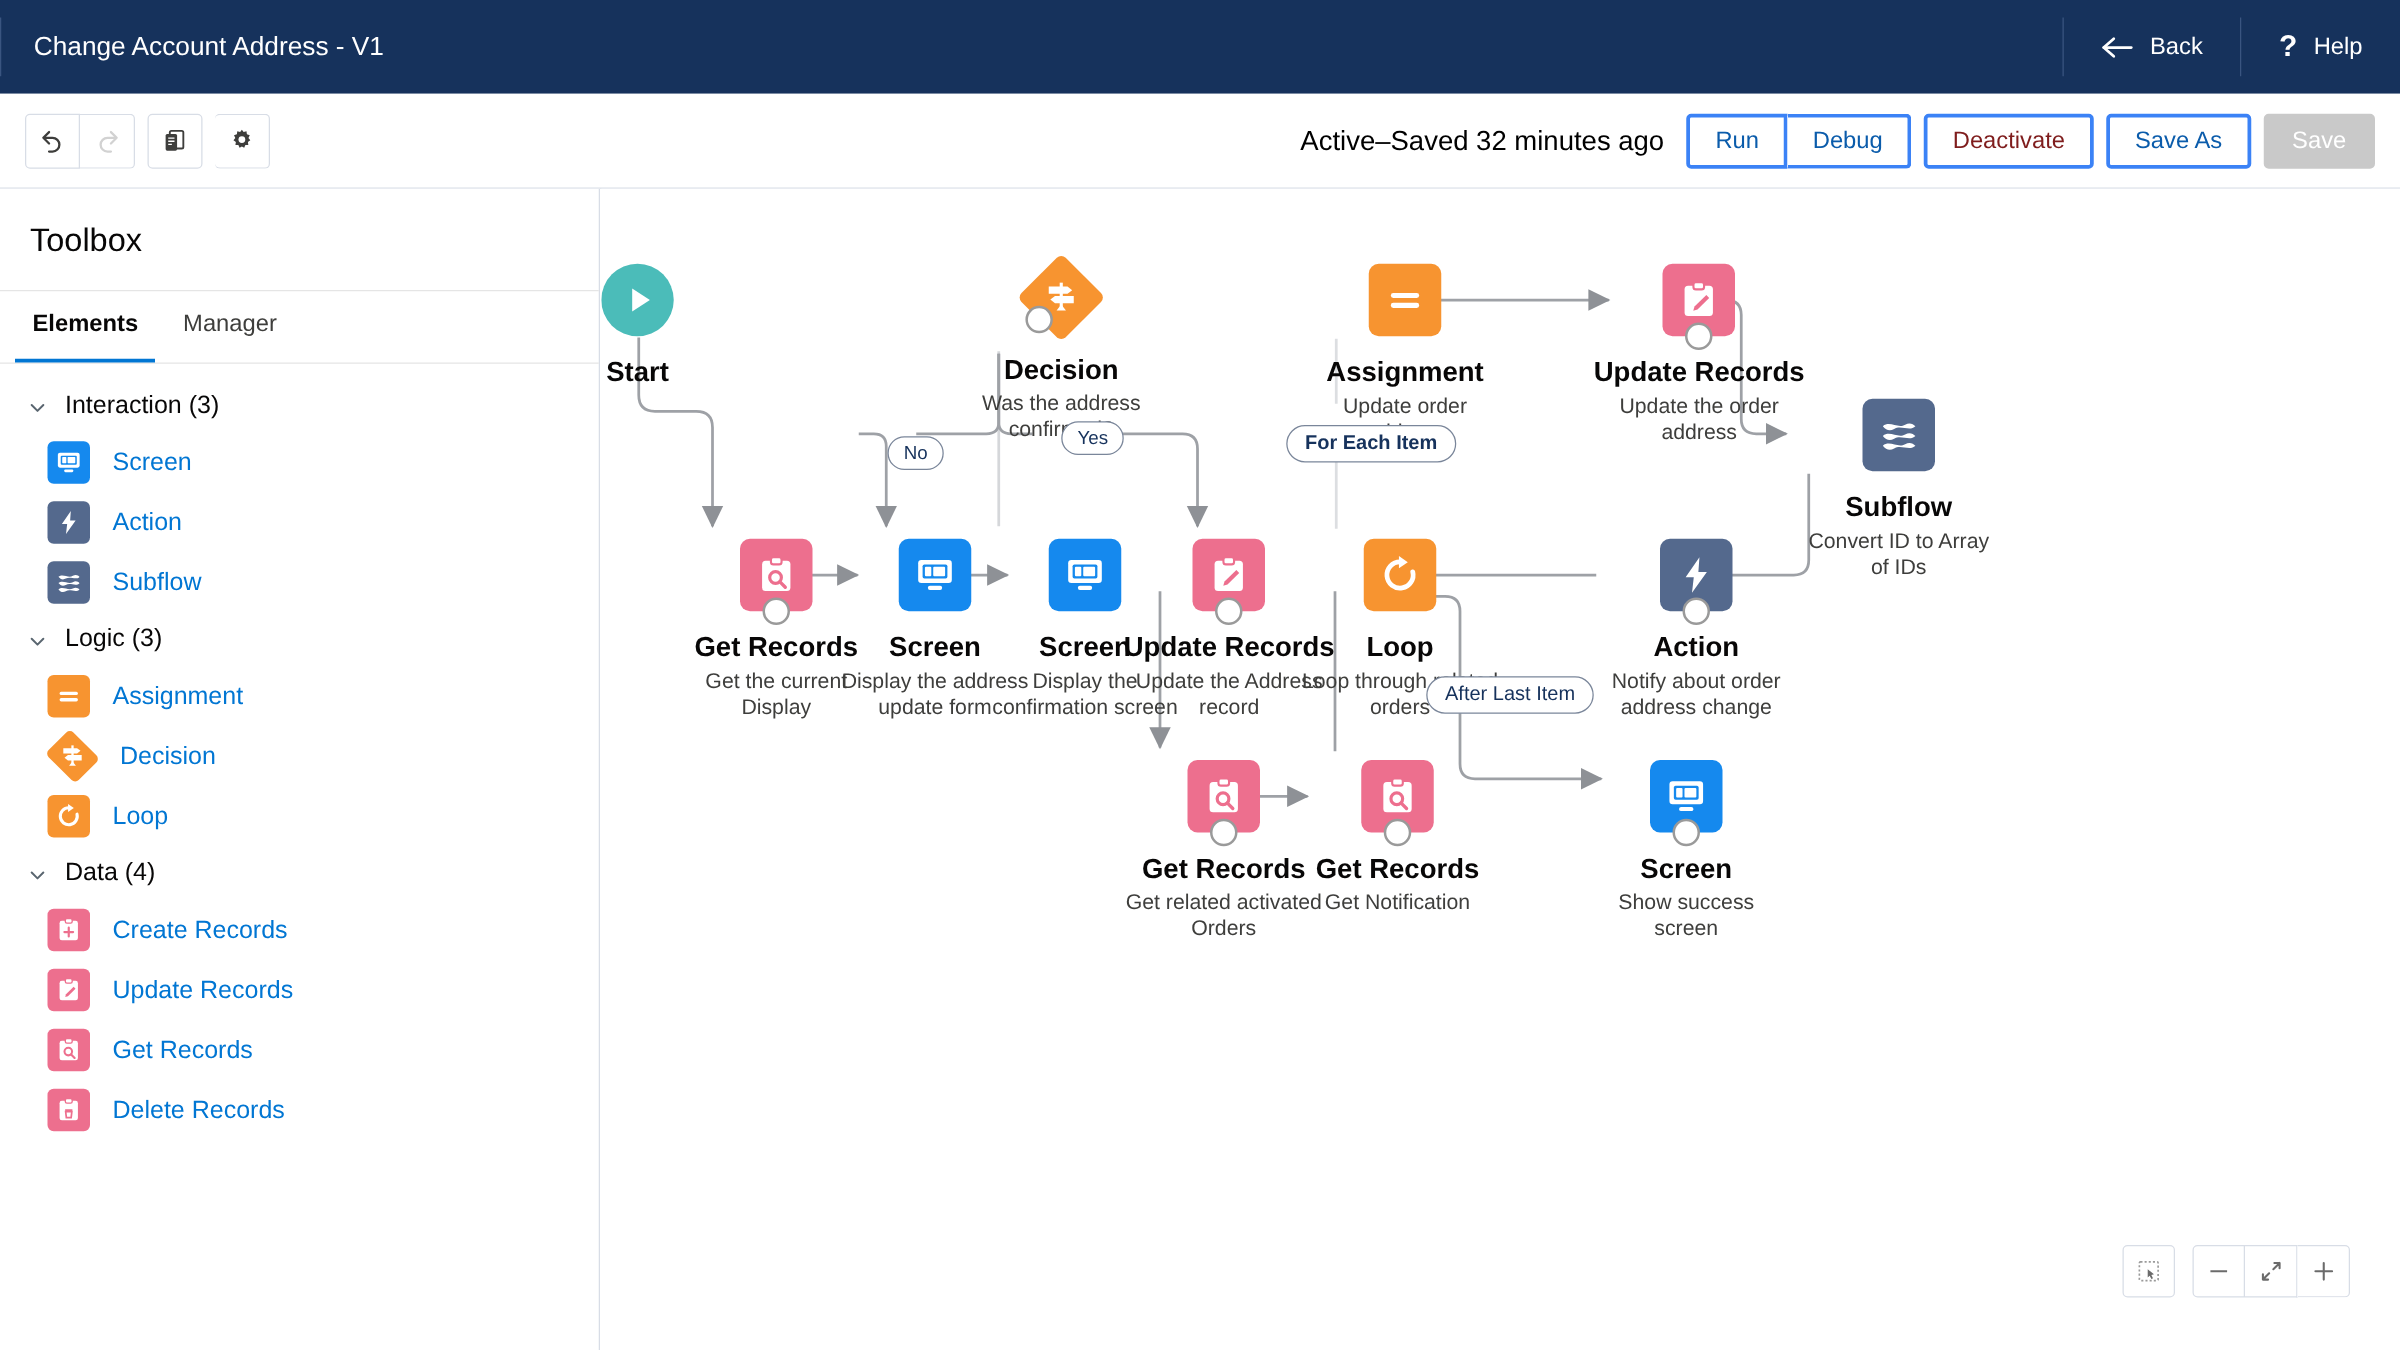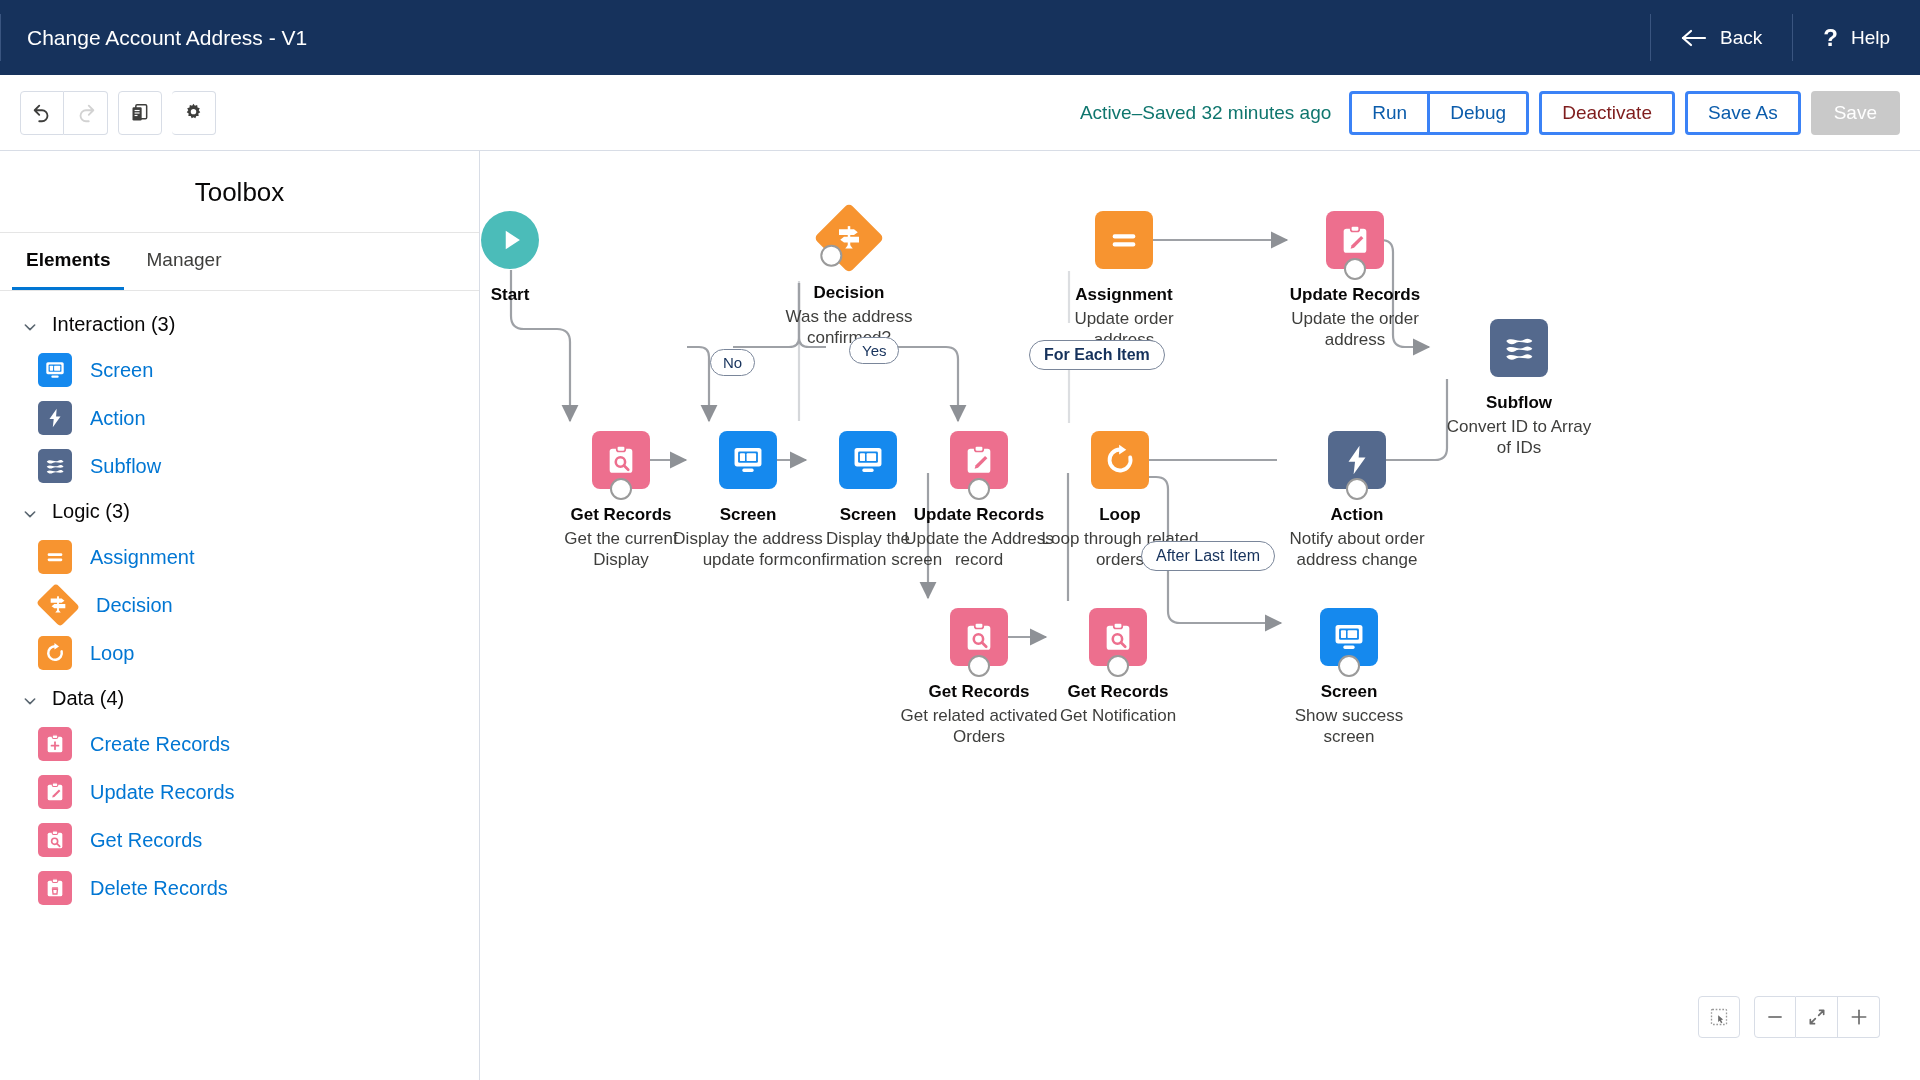--- a/index.html
+++ b/index.html
@@ -35,39 +35,39 @@
   .btn-group{ display:flex; }
   .icon-btn{
     width:44px; height:44px; border:1px solid #d8dde6; background:#fff;
     display:flex; align-items:center; justify-content:center; cursor:pointer;
   }
   .icon-btn + .icon-btn{ border-left:none; }
   .grp-left{ border-radius:4px 0 0 4px; }
   .grp-right{ border-radius:0 4px 4px 0; }
   .solo{ border-radius:4px; margin-left:10px; }
   .subbar-spacer{ flex:1; }
-  .save-status{ color:#0f766e; font-size:19px; margin-right:18px; }
+  .save-status{ color:#000000; font-size:22px; margin-right:18px; }
   .tbtn{
     height:44px; min-width:78px; padding:0 20px; border:3px solid #3b82f6;
     background:#fff; color:#0b5cab; font-size:19px; cursor:pointer;
     display:flex; align-items:center; justify-content:center;
     font-family:"Liberation Sans", sans-serif;
   }
   .tbtn.first{ border-radius:4px 0 0 4px; }
   .tbtn.last{ border-left:none; border-radius:0 4px 4px 0; }
   .tbtn.sep{ margin-left:10px; border-radius:4px; }
   .tbtn.disabled{ color:#7f1d1d; cursor:default; }
   .tbtn.primary-dis{ background:#c9c9c9; border-color:#c9c9c9; color:#fff; cursor:default; }
 
   
   .sidebar{
     position:absolute; top:151px; left:0; width:480px; height:929px;
     background:#fff; border-right:1px solid #d8dde6; display:flex; flex-direction:column;
   }
-  .tb-title{ padding:26px 24px 24px; font-size:26px; color:#080707; border-bottom:1px solid #e5e5e5;text-align:center;}
+  .tb-title{ padding:26px 24px 24px; font-size:26px; color:#080707; border-bottom:1px solid #e5e5e5;}
   .tabs{ display:flex; border-bottom:1px solid #e5e5e5; padding:0 12px; }
   .tab{
     padding:16px 14px; font-size:19px; color:#3e3e3c; cursor:pointer;
     border-bottom:3px solid transparent; margin-right:8px;
   }
   .tab.active{ color:#080707; font-weight:bold; border-bottom-color:#0176d3; }
   .tb-body{ flex:1; overflow:hidden; padding-top:12px; }
   .group-hdr{
     display:flex; align-items:center; gap:14px; padding:10px 22px;
     font-size:20px; color:#080707; cursor:pointer;
@@ -98,21 +98,21 @@
     width:58px; height:58px; border-radius:8px; display:flex;
     align-items:center; justify-content:center; position:relative;
   }
   .node .shape.circle{ border-radius:50%; }
   .node .shape.diamond{ width:50px; height:50px; border-radius:5px; transform:rotate(45deg); margin:4px; }
   .node .shape.diamond > svg{ transform:rotate(-45deg); }
   .plug{
     position:absolute; bottom:-11px; left:50%; transform:translateX(-50%);
     width:22px; height:22px; border-radius:50%; background:#fff; border:2px solid #9a9a9a;
   }
-  .node .nm{ margin-top:16px; font-size:17px; font-weight:bold; color:#080707; white-space:nowrap; }
+  .node .nm{ margin-top:16px; font-size:22px; font-weight:bold; color:#080707; white-space:nowrap; }
   .node .desc{ margin-top:4px; font-size:17px; color:#3e3e3c; text-align:center; line-height:1.22; width:160px; }
 
   .pill{
     position:absolute; background:#fff; border:1px solid #7a869a; border-radius:14px;
     color:#16325c; font-size:15px; padding:4px 12px; white-space:nowrap;
   }
   .pill.lg{ font-size:16px; padding:5px 14px; border-radius:16px; }
 
   
   .zoomctl{ position:absolute; right:40px; bottom:42px; display:flex; gap:14px; }

